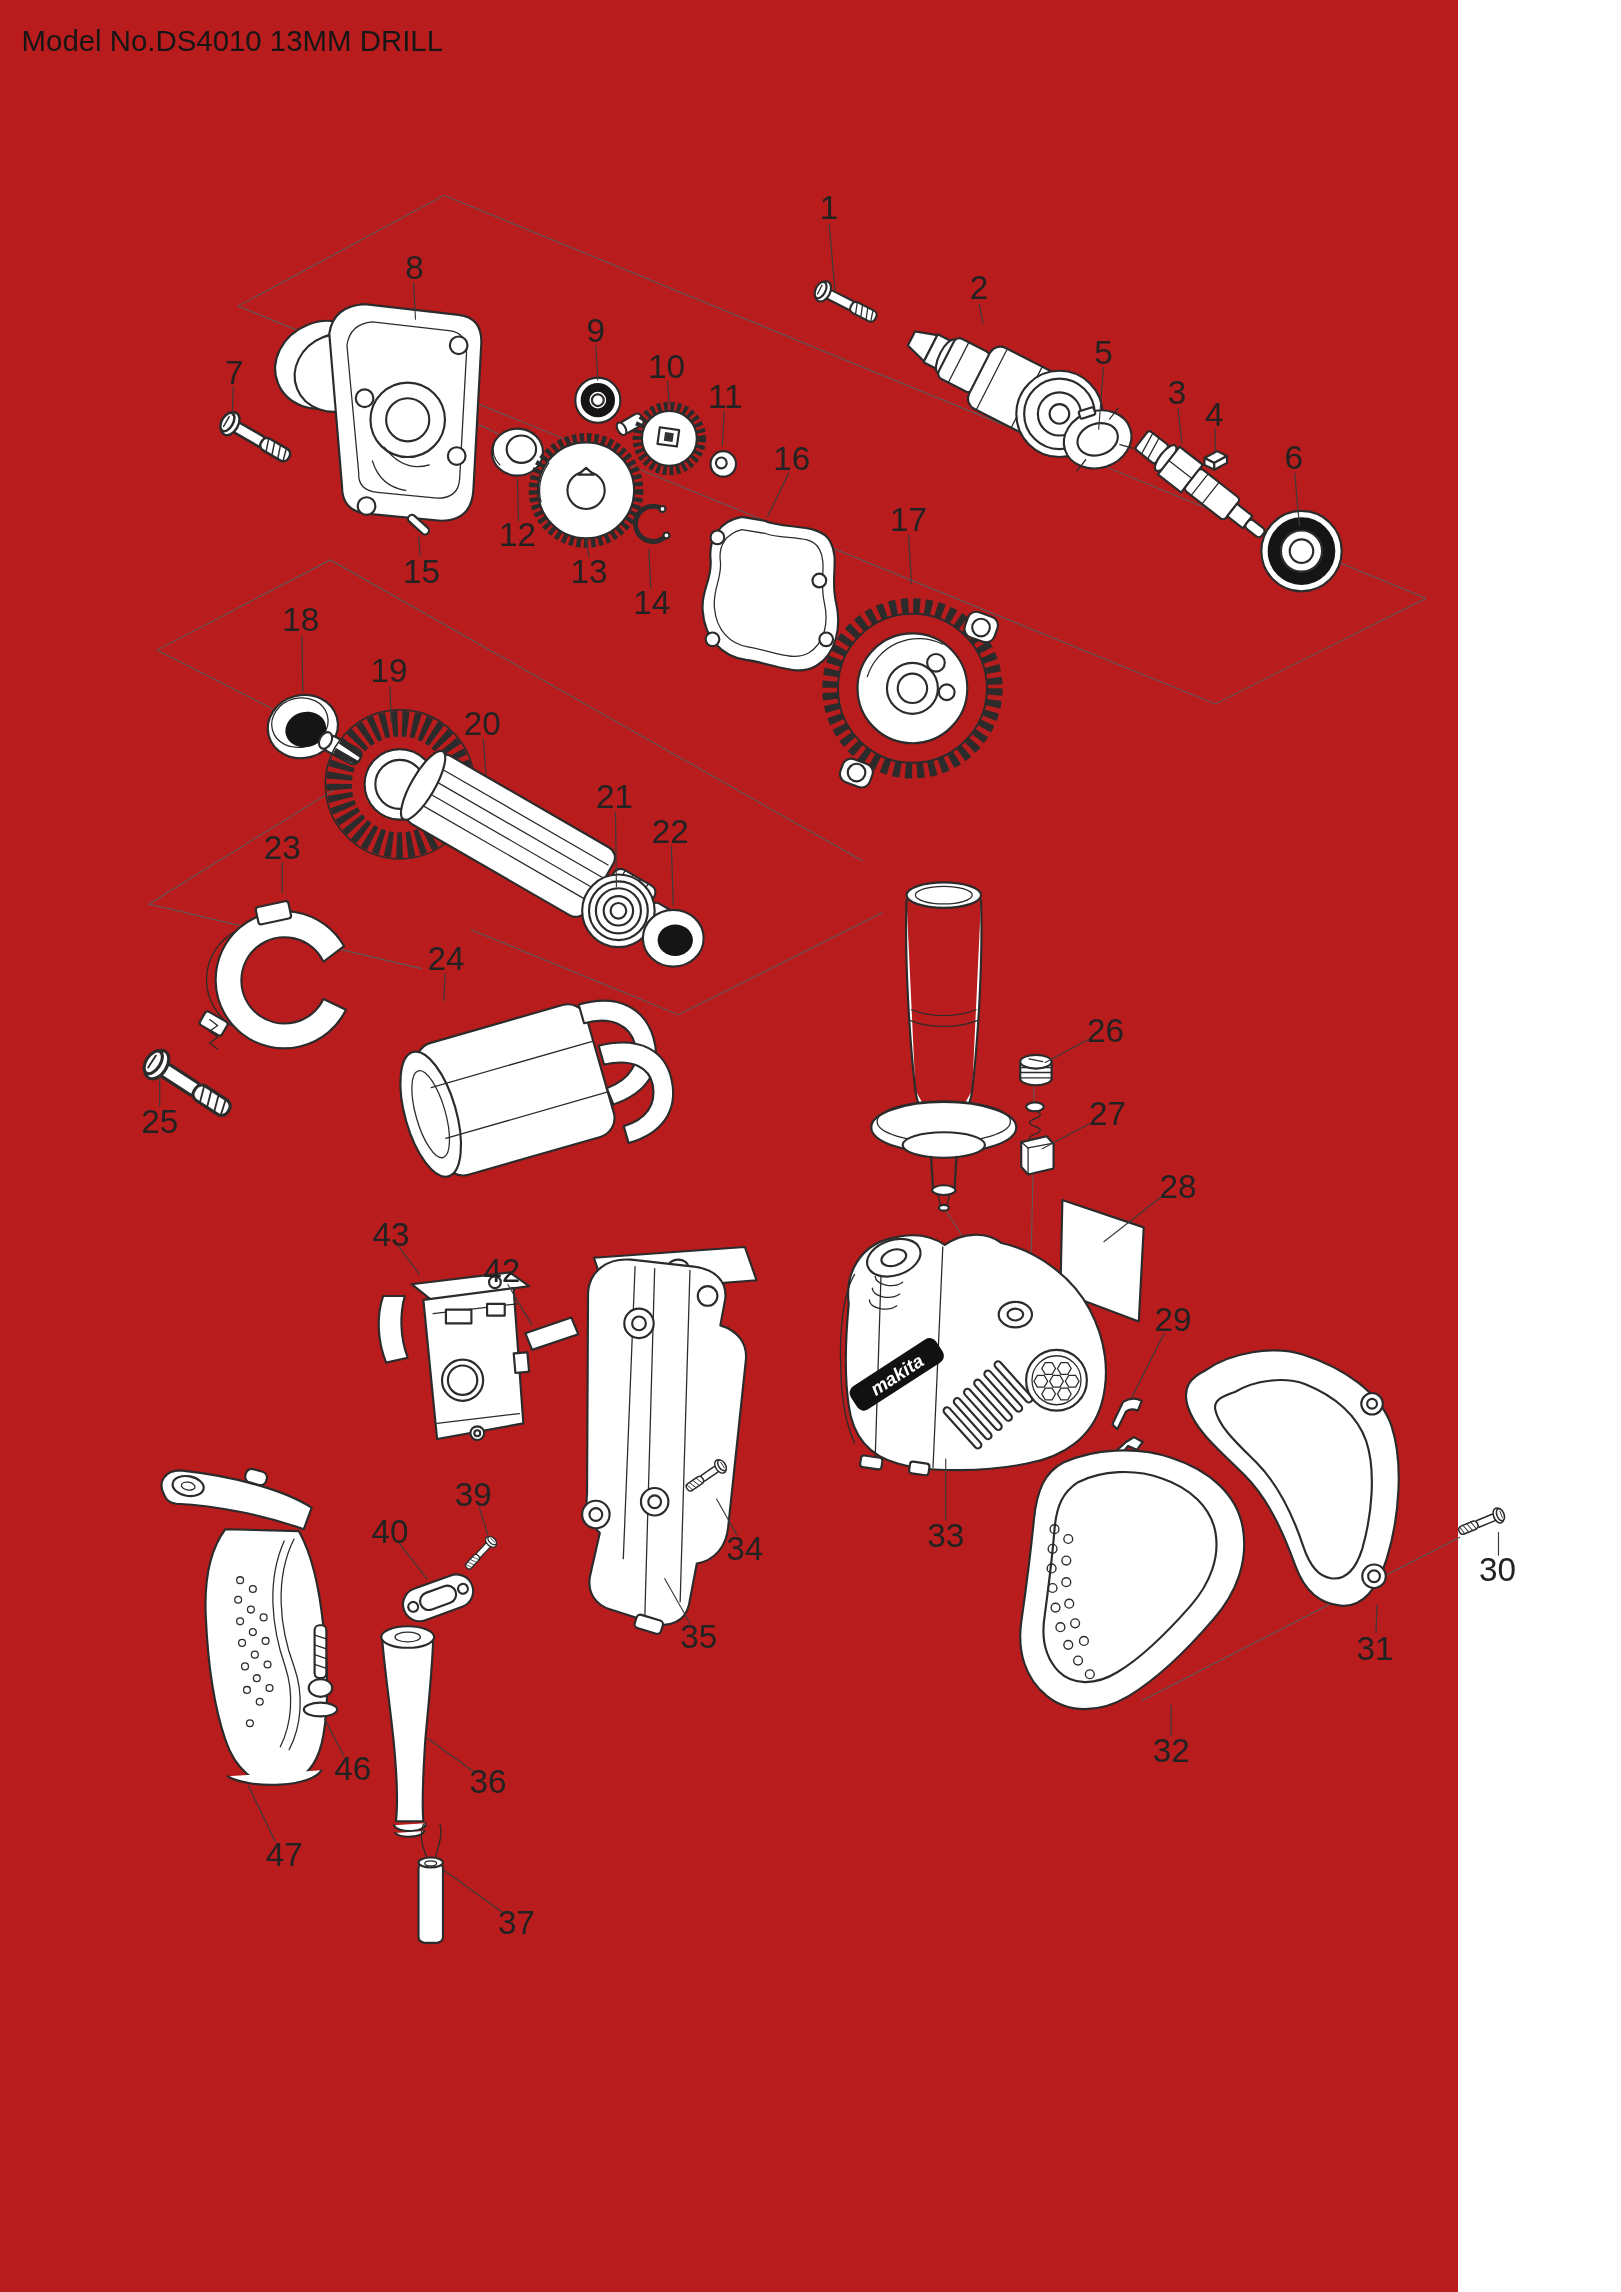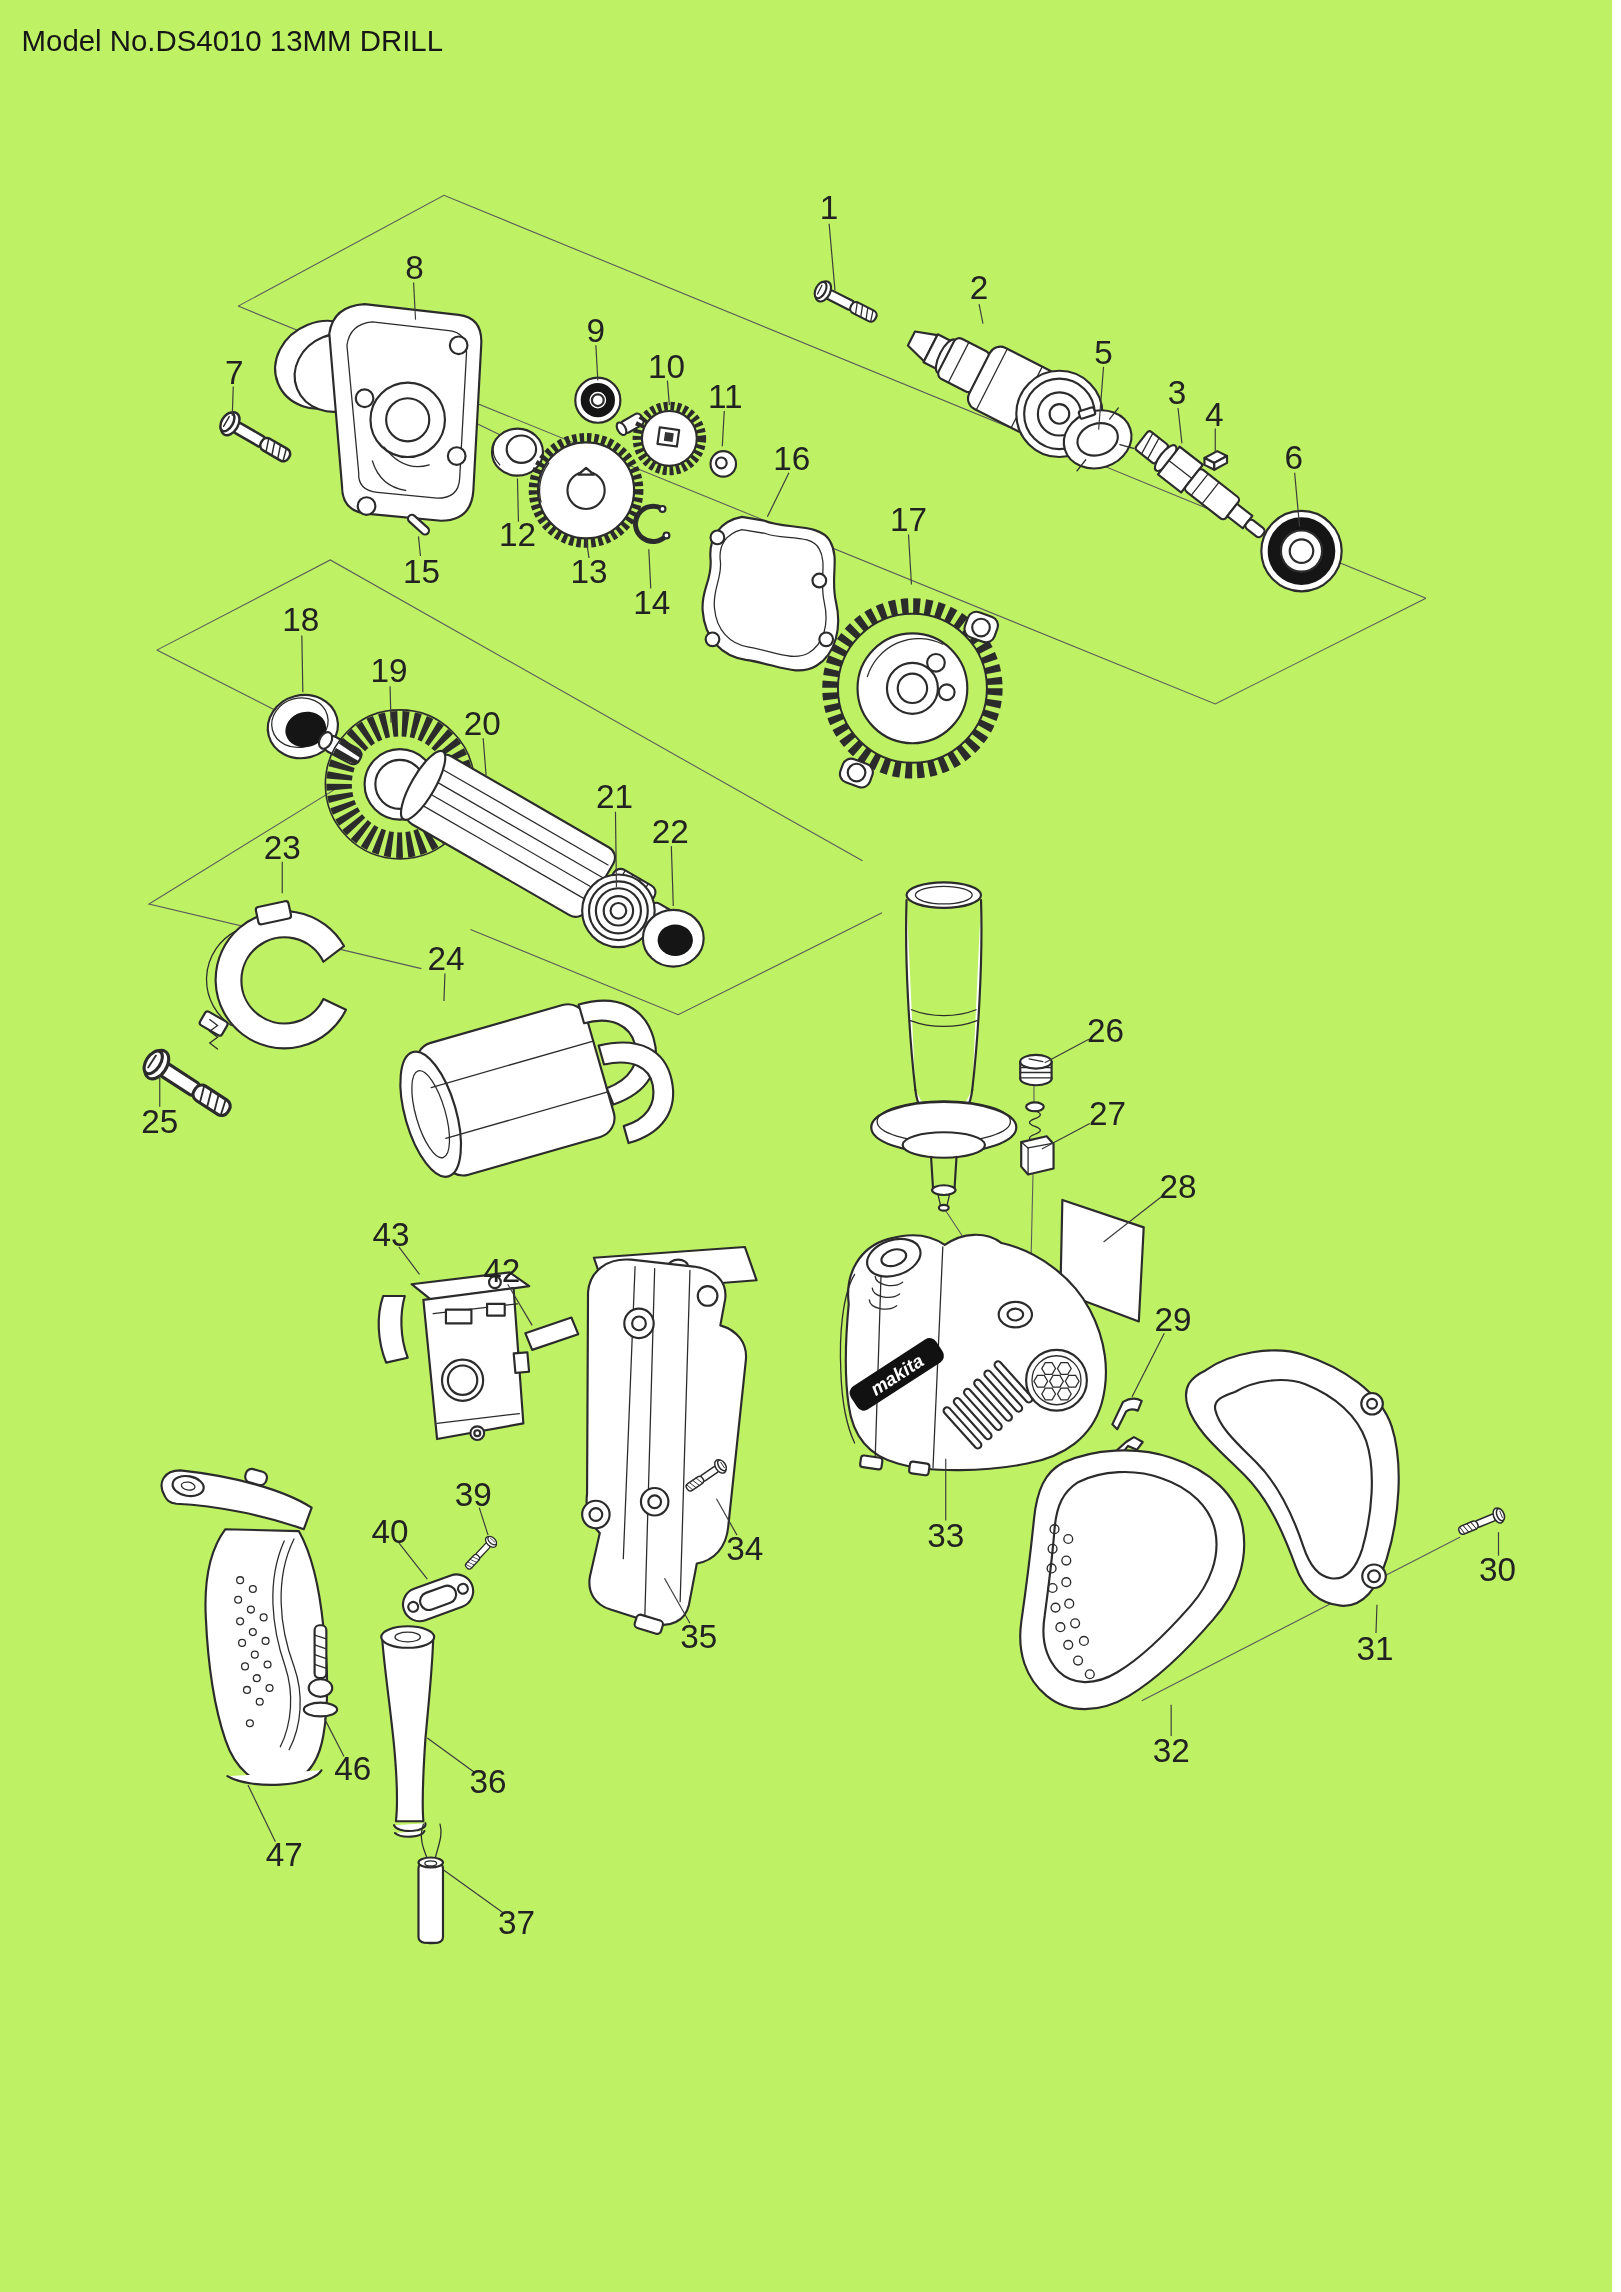--- a/index.html
+++ b/index.html
@@ -1,16 +1,16 @@
 <!DOCTYPE html>
 <html><head>
 <meta charset="utf-8">
 <style>
   html,body{margin:0;padding:0;background:#fff;}
-  .page{position:relative;width:1612px;height:2293px;background:#bef264;font-family:"Liberation Sans",sans-serif;}
+  .page{position:relative;width:1458px;height:2293px;background:#b91c1c;font-family:"Liberation Sans",sans-serif;}
   svg{position:absolute;left:0;top:0;}
   svg text{font-family:"Liberation Sans","DejaVu Sans",sans-serif;}
   .title{font-size:30px;fill:#161616;}
   .plabel{font-size:34px;fill:#222;text-anchor:middle;}
   .leader{fill:none;stroke:#3c3c3c;stroke-width:1.2;}
   .cline{fill:none;stroke:#5a5a5a;stroke-width:1.1;}
   .art{stroke:#2b2b2b;stroke-width:2.2;fill:#fff;stroke-linejoin:round;stroke-linecap:round;}
   .thin{stroke:#2b2b2b;stroke-width:1.3;fill:none;stroke-linecap:round;}
   .nofill{fill:none;}
   .blk{fill:#151515;stroke:none;}

